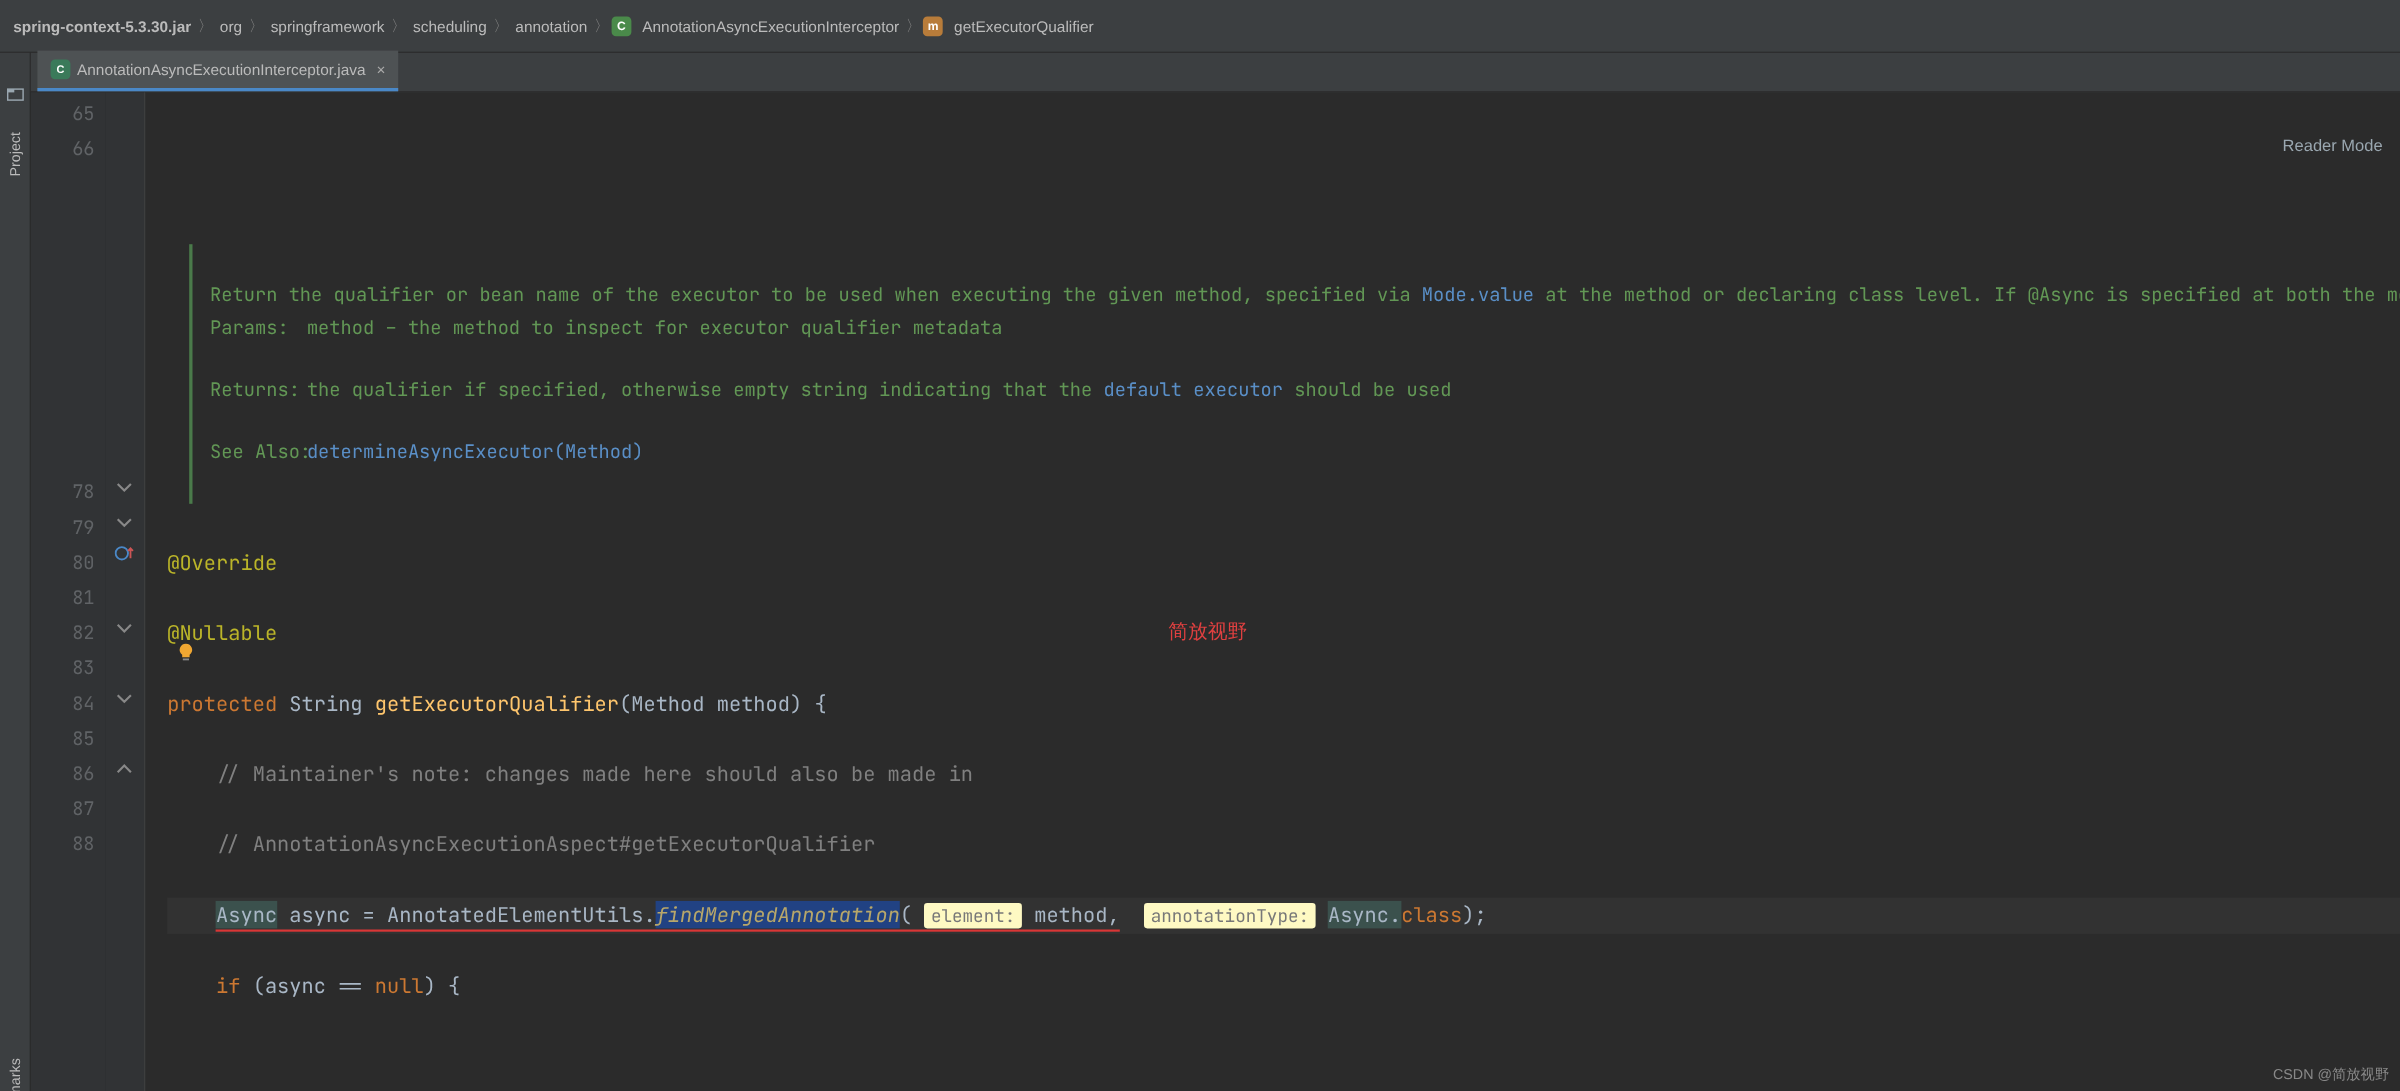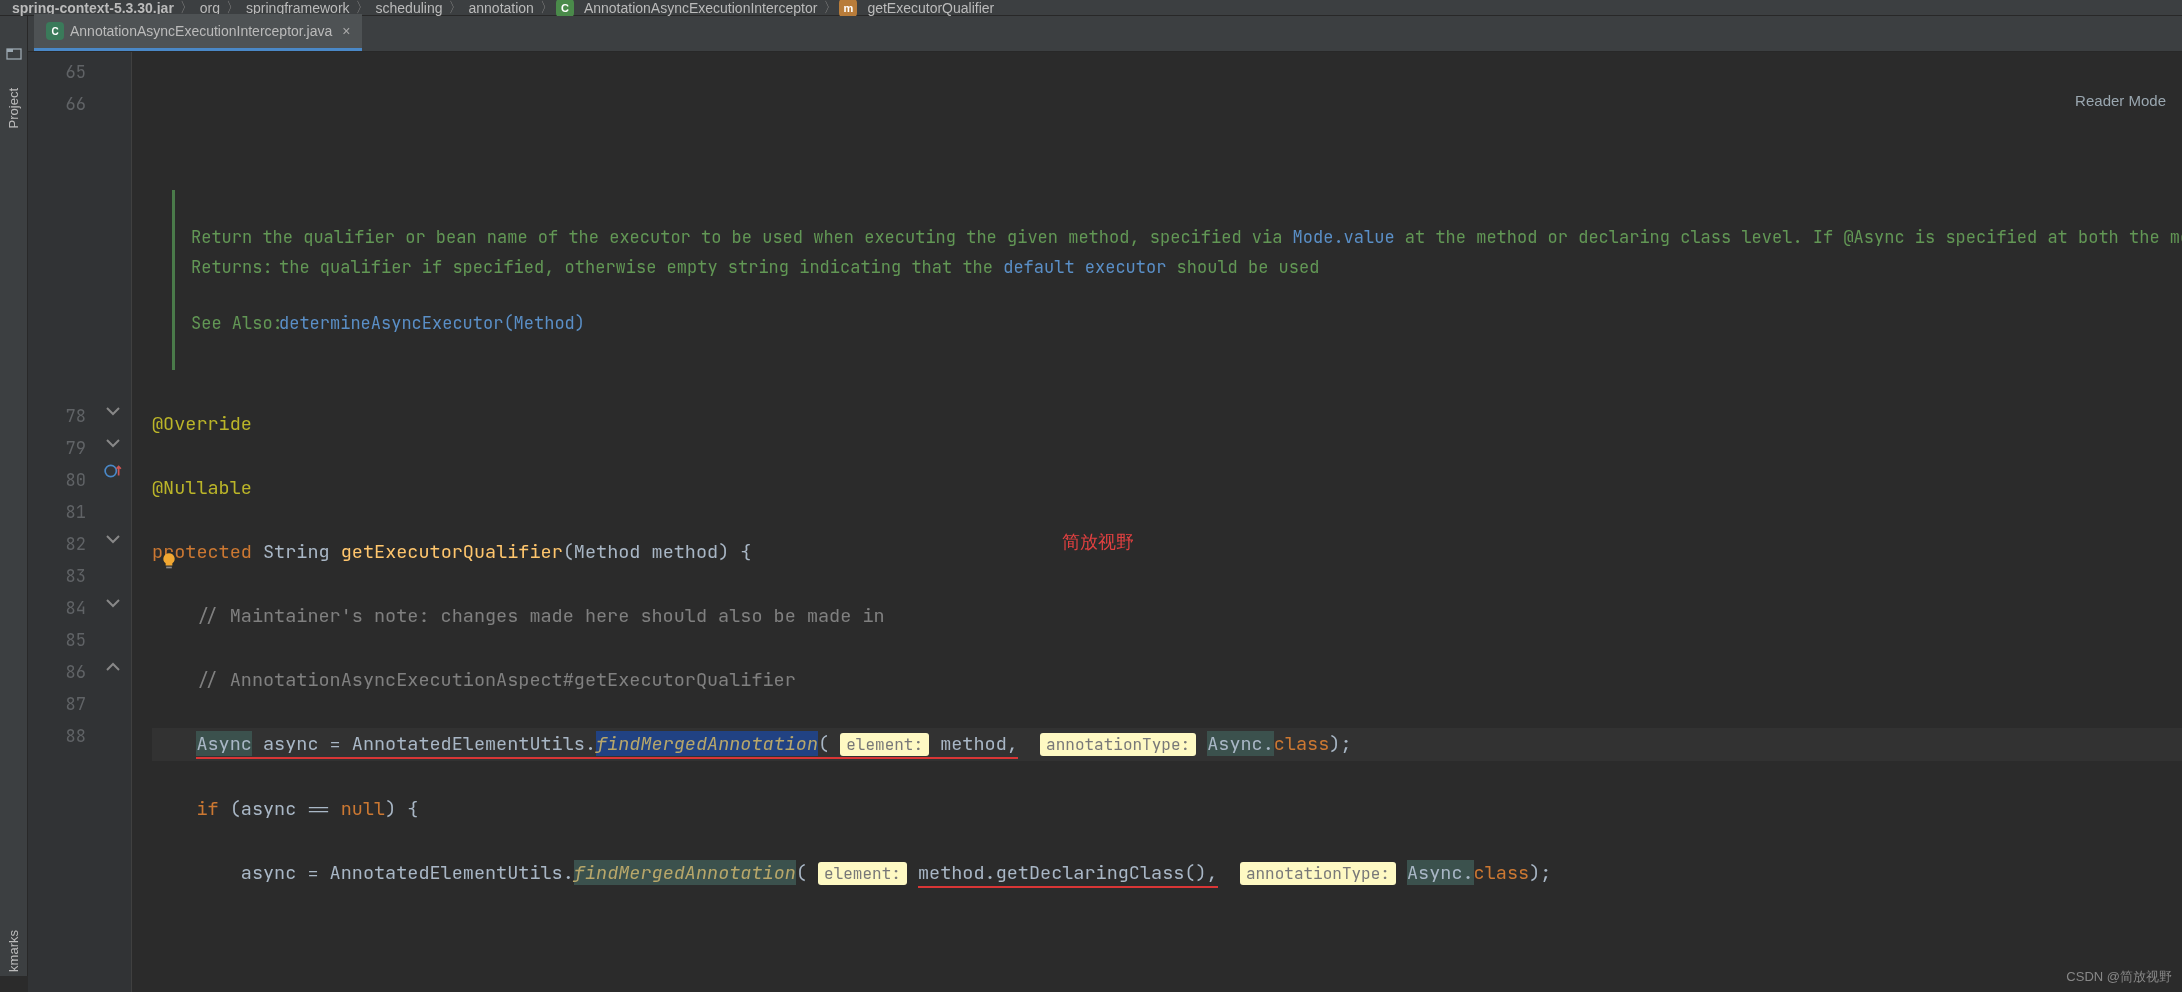--- a/index.html
+++ b/index.html
@@ -8,21 +8,21 @@
   font-family: "JetBrains Mono", "Consolas", monospace;
   font-size: 16px;
   color: #a9b7c6;
   overflow: hidden;
   width: 2182px;
   height: 992px;
 }
 .top-bar {
   display: flex;
   align-items: center;
-  height: 16px;
+  height: 48px;
   background: #3c3f41;
   border-bottom: 1px solid #282828;
   padding: 3px 8px;
   font-family: -apple-system, "Segoe UI", sans-serif;
   font-size: 14px;
 }
 .crumb { color: #bbbbbb; padding: 0 4px; cursor: pointer; }
 .crumb.bold { font-weight: bold; }
 .chev { color: #808080; padding: 0 2px; }
 .badge {
@@ -198,31 +198,31 @@
           </svg>
         <svg class="gicon" style="top:606px" viewBox="0 0 12 12">
             <path d="M2 8 L6 4 L10 8" stroke="#888" fill="none" stroke-width="1.3"></path>
           </svg>
       </div>
 
       <div class="code">
 <div style="height:64px"></div>
 <div class="doc-block">
 <span>Return the qualifier or bean name of the executor to be used when executing the given method, specified via </span><span class="link">Mode.value</span><span> at the method or declaring class level. If @Async is specified at both the method and class level, the method's #value takes precedence (even if empty string, indicating that the default executor should be used preferentially).</span>
+<div class="row"><span class="key tag">Params:</span><span>method – the method to inspect for executor qualifier metadata</span></div>
 <div class="row"><span class="key tag">Returns:</span><span><span>the qualifier if specified, otherwise empty string indicating that the </span><span class="link">default executor</span><span> should be used</span></span></div>
 <div class="row"><span class="key tag">See Also:</span><span class="link">determineAsyncExecutor(Method)</span></div>
 </div>
 <div><span class="ann">@Override</span></div>
 <div><span class="ann">@Nullable</span></div>
 <div><span class="kw">protected</span> <span>String</span> <span class="mtd">getExecutorQualifier</span><span>(Method method) {</span></div>
 <div>    <span class="cmt">// Maintainer's note: changes made here should also be made in</span></div>
 <div>    <span class="cmt">// AnnotationAsyncExecutionAspect#getExecutorQualifier</span></div>
 <div class="cursor-line">    <span class="ul-red"><span class="hl-usage">Async</span><span> async = AnnotatedElementUtils.</span><span class="mtdi hl-sel">findMergedAnnotation</span>( <span class="hint">element:</span> <span>method,</span></span>  <span class="hint">annotationType:</span> <span class="hl-usage">Async.</span><span class="kw">class</span><span>);</span></div>
 <div>    <span class="kw">if</span><span> (async == </span><span class="kw">null</span><span>) {</span></div>
-<div>        <span>async = AnnotatedElementUtils.</span><span class="mtdi hl-usage">findMergedAnnotation</span>( <span class="hint">element:</span> <span class="ul-red">method.getDeclaringClass(),</span>  <span class="hint">annotationType:</span> <span class="hl-usage">Async.</span><span class="kw">class</span><span>);</span></div>
 
 
 
 
 <svg class="bulb" style="top:500px;left:28px" viewBox="0 0 16 16">
             <path d="M8 1a5 5 0 0 0-3 9v2h6v-2a5 5 0 0 0-3-9z" fill="#f0a732"></path>
             <rect x="5.5" y="13" width="5" height="1.5" fill="#888"></rect>
           </svg>
 
 <div class="annotation-red" style="top:474px;left:930px">简放视野</div>

